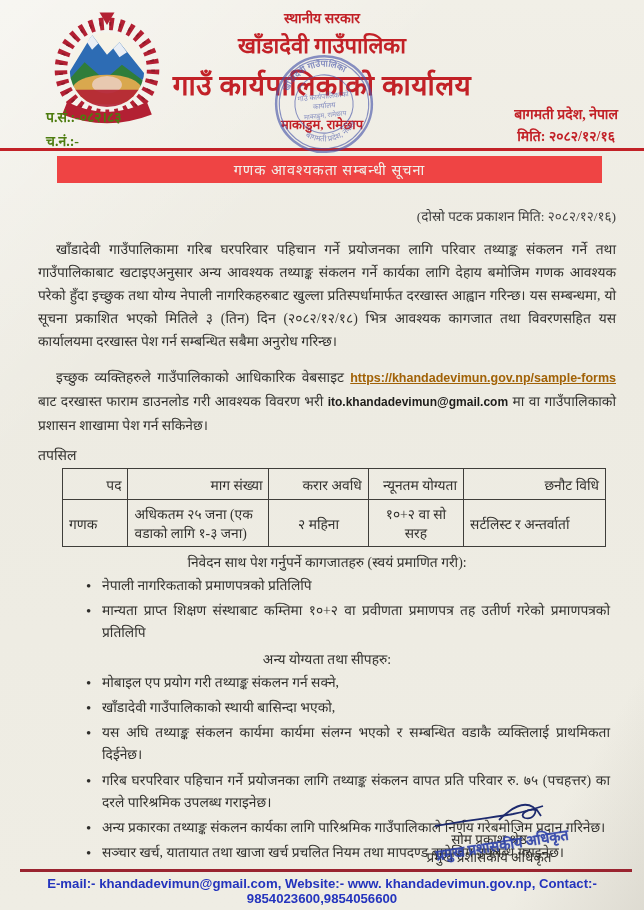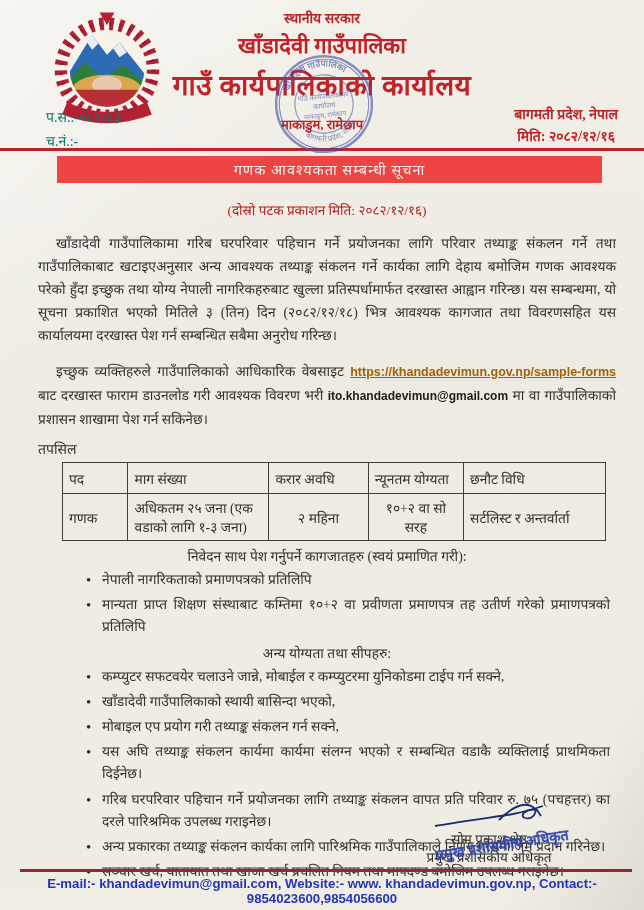--- a/index.html
+++ b/index.html
@@ -17,44 +17,44 @@
   .page{position:relative;width:644px;height:910px;}
 
   
   .letterhead{position:relative;height:148px;}
   .emblem{position:absolute;left:44px;top:10px;width:126px;height:122px;}
   .lh-center{position:absolute;left:0;right:0;top:8px;text-align:center;color:#c22127;}
   .lh-line1{font-size:14px;font-weight:bold;}
   .lh-line2{font-size:22px;font-weight:bold;margin-top:2px;}
   .lh-line3{font-size:28px;font-weight:bold;margin-top:6px;letter-spacing:.5px;}
   .lh-addr{font-size:13px;font-weight:bold;margin-top:12px;}
-  .ref-left{position:absolute;left:46px;top:106px;color:#0f766e;font-weight:normal;font-size:14px;line-height:24px;}
+  .ref-left{position:absolute;left:46px;top:106px;color:#4d7c0f;font-weight:bold;font-size:14px;line-height:24px;}
   .right-block{position:absolute;right:26px;top:104px;color:#c22127;font-weight:bold;font-size:14px;text-align:center;line-height:22px;}
   .stamp{position:absolute;left:272px;top:52px;width:104px;height:104px;opacity:.62;transform:rotate(-6deg);}
 
   .red-rule{height:3px;background:#c22127;width:644px;}
 
   
   .content{padding:0 28px 0 38px;}
   .notice-bar{
     margin:5px 14px 0 19px;background:#ef4444;color:#f2f0ea;
     text-align:center;font-size:14.5px;padding:3px 0 4px 0;letter-spacing:1px;
   }
-  .notice-sub{text-align:center;font-size:13.5px;margin-top:18px;color:#b91c1c;}
+  .notice-sub{text-align:right;font-size:13.5px;margin-top:24px;color:#404040;}
 
   p.body-par{font-size:13.8px;line-height:23px;text-align:justify;margin:13px 0 0 0;text-indent:18px;}
   .link{color:#a16207;text-decoration:underline;font-family:"Liberation Sans",sans-serif;font-size:12.5px;font-weight:bold;}
   .email-bold{color:#1d1c1a;font-family:"Liberation Sans",sans-serif;font-weight:bold;font-size:12px;}
 
   .tapasil{font-size:14px;margin-top:8px;}
 
   
   table.spec{border-collapse:collapse;margin:4px 0 0 24px;width:544px;font-size:13.8px;}
   table.spec th, table.spec td{border:1.4px solid #3f3e3a;padding:3px 6px;font-weight:normal;}
-  table.spec th{text-align:left;height:24px;}
+  table.spec th{text-align:right;height:24px;}
   table.spec td{height:40px;}
   .c-center{text-align:center;}
   .c-left{text-align:left;}
 
   
   .section-h{font-size:13.8px;margin-top:5px;text-align:center;}
   ul.dots{list-style:none;margin:4px 0 0 0;padding:0;}
   ul.dots li{
     font-size:13.8px;line-height:22px;margin:3px 0 3px 48px;
     padding-left:16px;position:relative;text-align:justify;padding-right:6px;
@@ -181,23 +181,22 @@
       </table>
 
     <div class="section-h">निवेदन साथ पेश गर्नुपर्ने कागजातहरु (स्वयं प्रमाणित गरी):</div>
     <ul class="dots">
       <li>नेपाली नागरिकताको प्रमाणपत्रको प्रतिलिपि</li>
       <li>मान्यता प्राप्त शिक्षण संस्थाबाट कम्तिमा १०+२ वा प्रवीणता प्रमाणपत्र तह उतीर्ण गरेको प्रमाणपत्रको प्रतिलिपि</li>
     </ul>
 
     <div class="section-h">अन्य योग्यता तथा सीपहरु:</div>
     <ul class="dots">
-      <li>कम्प्युटर सफटवयेर चलाउने जान्ने, मोबाईल र कम्प्युटरमा युनिकोडमा टाईप गर्न सक्ने,</li>
+      <li>मोबाइल एप प्रयोग गरी तथ्याङ्क संकलन गर्न सक्ने,</li>
       <li>खाँडादेवी गाउँपालिकाको स्थायी बासिन्दा भएको,</li>
-      <li>मोबाइल एप प्रयोग गरी तथ्याङ्क संकलन गर्न सक्ने,</li>
       <li>यस अघि तथ्याङ्क संकलन कार्यमा कार्यमा संलग्न भएको र सम्बन्धित वडाकै व्यक्तिलाई प्राथमिकता दिईनेछ।</li>
     </ul>
 
     <ul class="dots">
       <li>गरिब घरपरिवार पहिचान गर्ने प्रयोजनका लागि तथ्याङ्क संकलन वापत प्रति परिवार रु. ७५ (पचहत्तर) का दरले पारिश्रमिक उपलब्ध गराइनेछ।</li>
       <li>अन्य प्रकारका तथ्याङ्क संकलन कार्यका लागि पारिश्रमिक गाउँपालिकाले निर्णय गरेबमोजिम प्रदान गरिनेछ।</li>
       <li>सञ्चार खर्च, यातायात तथा खाजा खर्च प्रचलित नियम तथा मापदण्ड बमोजिम उपलब्ध गराइनेछ।</li>
     </ul>
 
   </div>

